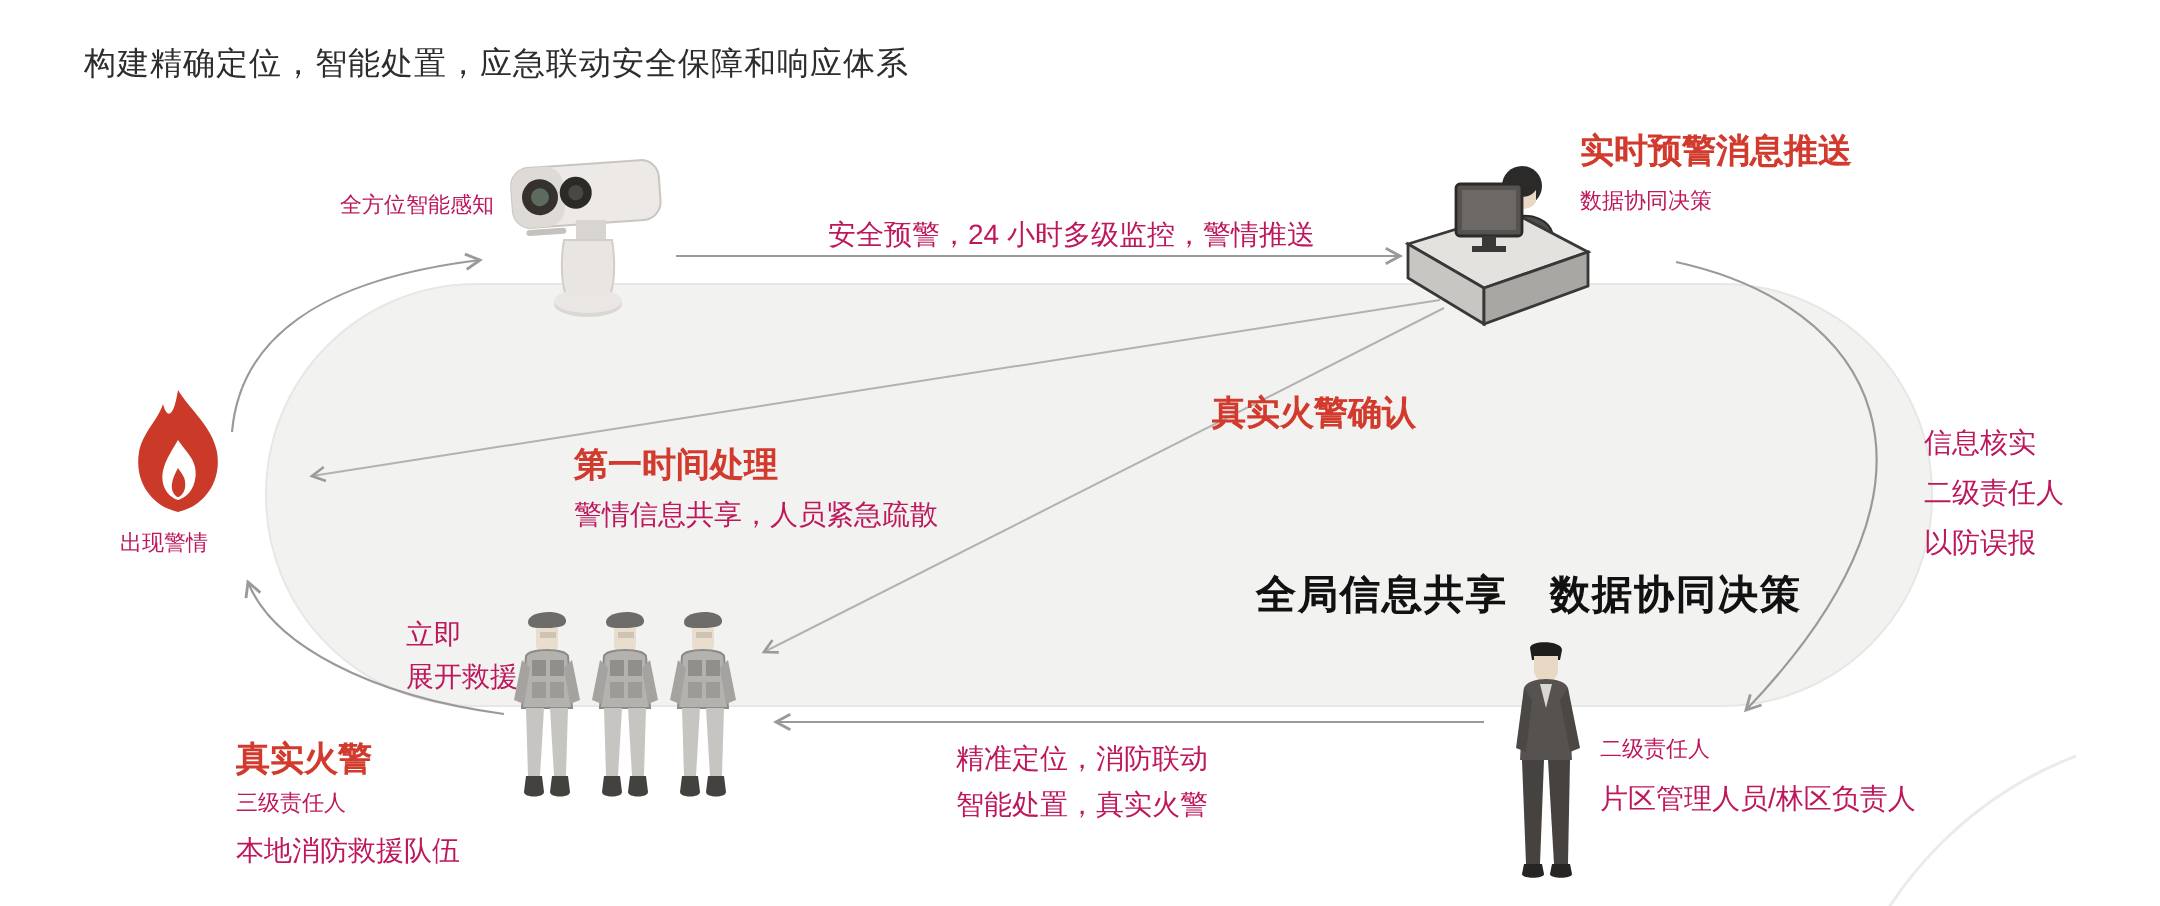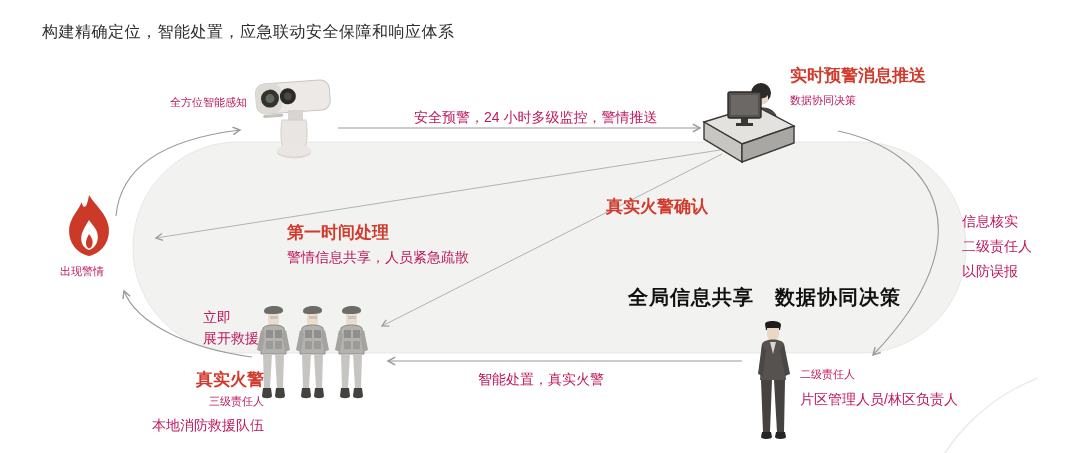--- a/index.html
+++ b/index.html
@@ -9,21 +9,21 @@
     background:#ffffff;color:#3a3a3a;
   }
   .abs{position:absolute;}
   .title{left:42px;top:22px;font-size:16px;color:#2d2d2d;letter-spacing:.5px;}
   .bold-label{font-weight:normal;color:#be185d;font-size:11px;}
   .red-label{font-weight:bold;color:#d13a2c;font-size:17px;}
   .reg-label{font-size:14px;color:#be185d;}
   .slogan{left:628px;top:284px;font-size:20px;font-weight:bold;color:#111;letter-spacing:1px;}
   .lines{line-height:23px;}
   .verify{left:962px;top:209px;line-height:25px;}
-  .rescue-block{left:118px;width:146px;text-align:right;}
+  .rescue-block{left:118px;width:146px;}
   svg{display:block;}
   .layer{left:0;top:0;}
 </style>
 </head>
 <body>
 
 <div id="canvas">
 
   <svg class="abs layer" width="1080" height="453" viewBox="0 0 1080 453">
     <defs>
@@ -130,20 +130,21 @@
     </g>
     <use href="#soldier" x="39"></use>
     <use href="#soldier" x="78"></use>
   </svg>
 
   <div class="abs rescue-block red-label" style="top:368px">真实火警</div>
   <div class="abs rescue-block reg-label" style="top:417px">本地消防救援队伍</div>
   <div class="abs rescue-block bold-label" style="top:394px">三级责任人</div>
 
   <div class="abs reg-label lines" style="left:478px;top:368px">
+    <div>精准定位，消防联动</div>
     <div>智能处置，真实火警</div>
   </div>
 
   <svg class="abs" style="left:752px;top:320px" width="42" height="122" viewBox="0 0 42 122">
     <path d="M13 4 C13 0 29 0 29 5 L28 10 L14 10 Z" fill="#1f1e1d"></path>
     <path d="M15 8 h12 v7 a6 6 0 0 1 -12 0 Z" fill="#e9d8c4"></path>
     <path d="M10 24 C12 18 30 18 32 24 L34 60 L8 60 Z" fill="#55524f"></path>
     <path d="M18 22 L21 34 L24 22 Z" fill="#dad7d3"></path>
     <path d="M10 24 L6 54 L11 56 L14 30 Z" fill="#4a4745"></path>
     <path d="M32 24 L38 54 L33 56 L28 30 Z" fill="#4a4745"></path>

